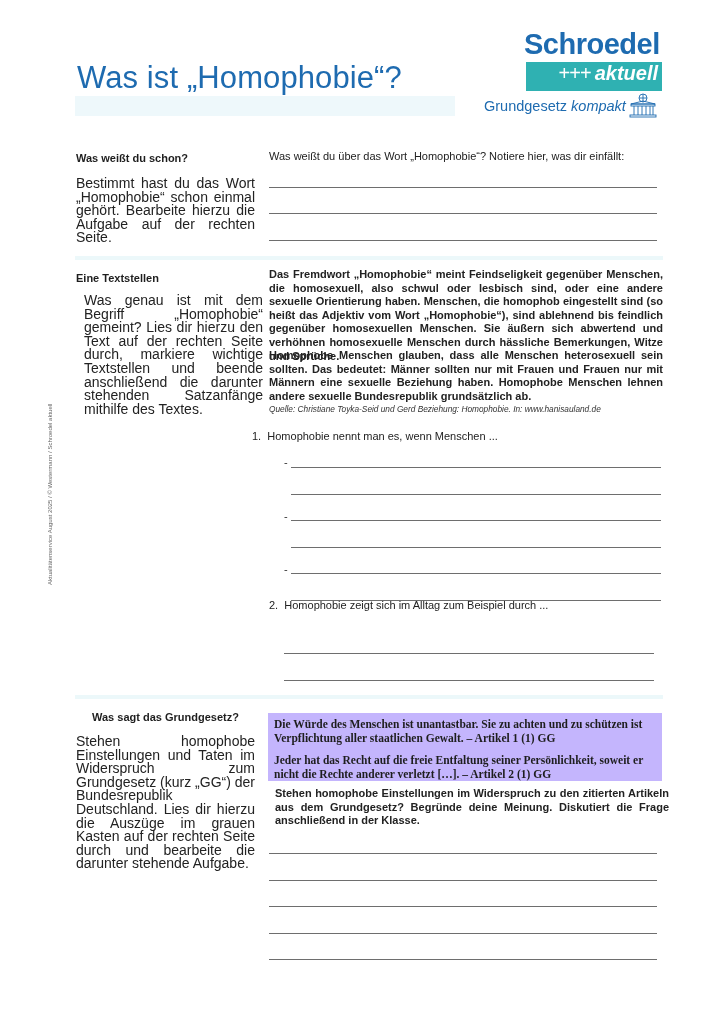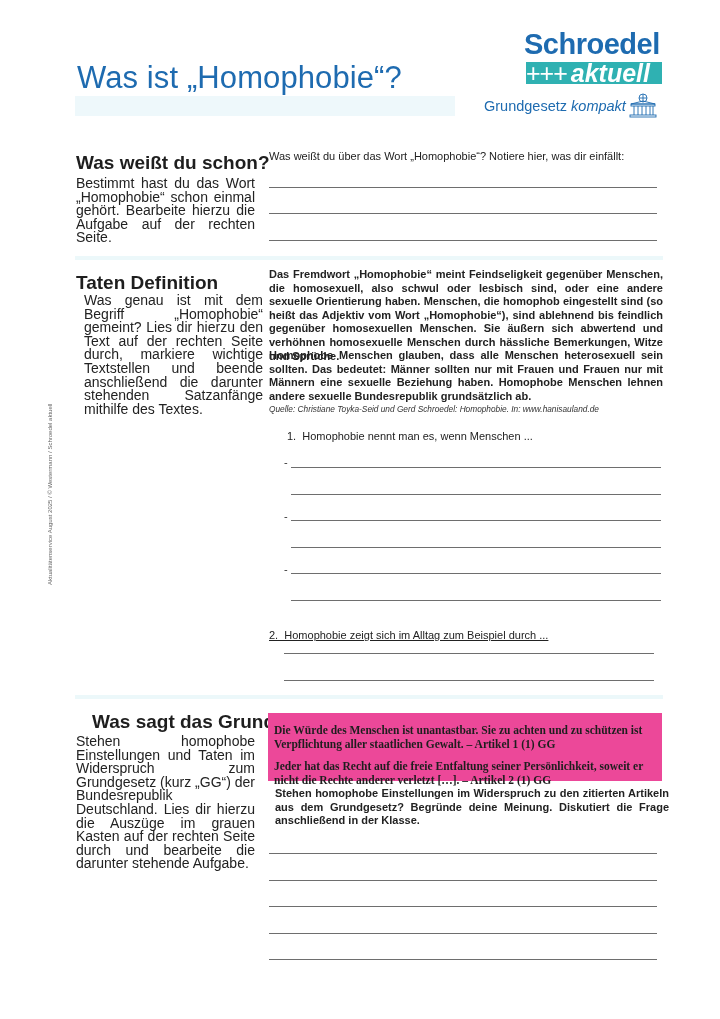--- a/index.html
+++ b/index.html
@@ -5,45 +5,45 @@
   html, body { margin:0; padding:0; background:#ffffff; }
   body { width:720px; height:1019px; position:relative; overflow:hidden;
          font-family:"Liberation Sans", "DejaVu Sans", sans-serif; color:#1e1e1e; }
   .abs { position:absolute; }
 
   
   .title { left:77px; top:60px; font-size:31px; color:#1e6bb0; letter-spacing:0.1px; }
   .title-band { left:75px; top:96px; width:450px; height:20px; background:#eef8fb; }
   .brand-band { left:455px; top:96px; width:208px; height:20px; background:#ffffff; }
   .logo-main { left:524px; top:28px; font-size:29px; font-weight:bold; color:#1e6bb0; letter-spacing:-0.5px; line-height:32px;text-align:right; }
-  .logo-bar { left:526px; top:62px; width:136px; height:22px; background:#2fb1b2; color:#fff;
-              font-size:25px; font-style:italic; font-weight:bold; text-align:right; box-sizing:border-box; padding-right:16px; line-height:22px; }
+  .logo-bar { left:526px; top:62px; width:136px; height:29px; background:#2fb1b2; color:#fff;
+              font-size:20px; font-style:italic; font-weight:bold; text-align:right; box-sizing:border-box; padding-right:4px; line-height:22px; }
   .logo-bar .plus { font-weight:normal; font-style:normal; letter-spacing:-1px; margin-right:4px; }
   .demo { left:484px; top:96px; font-size:14.5px; color:#1e6bb0; line-height:20px; }
   .demo i { font-style:italic; }
   .building { left:628px; top:92px; width:30px; height:26px; }
 
   
   .credit { left:47px; top:585px; transform-origin:left top; transform:rotate(-90deg);
             font-size:6px; color:#666; white-space:nowrap; width:200px; }
 
   
-  .h2 { font-size:19px; font-weight:bold; color:#1e1e1e; }
+  .h2 { font-size:11px; font-weight:bold; color:#1e1e1e; }
   .lp { font-size:14px; line-height:13.6px; text-align:justify; width:179px; color:#222; }
 
   
   .rp { font-size:11px; line-height:13.6px; color:#222; }
   .rj { text-align:justify; width:394px;font-weight:bold; }
   .src { font-size:8.3px; font-style:italic; color:#333; }
 
   .line { height:0; border-top:1px solid #6e6e6e; }
   .divider { left:75px; width:588px; height:4px; background:#ecf8fa; }
   .dash { font-size:11px; color:#333; }
 
-  .gray-box { left:268px; top:713px; width:394px; height:68px; background:#ec4899; box-sizing:border-box; padding:10px 6px; }
+  .gray-box { left:268px; top:713px; width:394px; height:68px; background:#c4b5fd; box-sizing:border-box; padding:4px 6px; }
   .gray-box p { margin:0; font-family:"Liberation Serif","DejaVu Serif",serif; font-weight:bold; font-size:11.5px; line-height:14px; color:#1e1e1e; }
   .gray-box p + p { margin-top:8px; }
 </style>
 </head>
 <body>
 
 <div class="abs title-band"></div>
 <div class="abs title">Was ist „Homophobie“?</div>
 <div class="abs brand-band"></div>
 <div class="abs logo-main">Schroedel</div>
@@ -69,39 +69,39 @@
 
 <div class="abs h2" style="left:76px;top:152px;">Was weißt du schon?</div>
 <div class="abs lp" style="left:76px;top:177px;">Bestimmt hast du das Wort „Homophobie“ schon einmal gehört. Bearbeite hierzu die Aufgabe auf der rechten Seite.</div>
 <div class="abs rp" style="left:269px;top:150px;">Was weißt du über das Wort „Homophobie“? Notiere hier, was dir einfällt:</div>
 <div class="abs line" style="left:269px;top:187px;width:388px;"></div>
 <div class="abs line" style="left:269px;top:213px;width:388px;"></div>
 <div class="abs line" style="left:269px;top:240px;width:388px;"></div>
 
 <div class="abs divider" style="top:256px;"></div>
 
-<div class="abs h2" style="left:76px;top:272px;">Taten Definition</div>
+<div class="abs h2" style="left:76px;top:272px;">Eine Textstellen</div>
 <div class="abs lp" style="left:84px;top:294px;">Was genau ist mit dem Begriff „Homophobie“ gemeint? Lies dir hierzu den Text auf der rechten Seite durch, markiere wichtige Textstellen und beende anschließend die darunter stehenden Satzanfänge mithilfe des Textes.</div>
 
 <div class="abs rp rj" style="left:269px;top:268px;">Das Fremdwort „Homophobie“ meint Feindseligkeit gegenüber Menschen, die homosexuell, also schwul oder lesbisch sind, oder eine andere sexuelle Orientierung haben. Menschen, die homophob eingestellt sind (so heißt das Adjektiv vom Wort „Homophobie“), sind ablehnend bis feindlich gegenüber homosexuellen Menschen. Sie äußern sich abwertend und verhöhnen homosexuelle Menschen durch hässliche Bemerkungen, Witze und Sprüche.</div>
 <div class="abs rp rj" style="left:269px;top:349px;">Homophobe Menschen glauben, dass alle Menschen heterosexuell sein sollten. Das bedeutet: Männer sollten nur mit Frauen und Frauen nur mit Männern eine sexuelle Beziehung haben. Homophobe Menschen lehnen andere sexuelle Bundesrepublik grundsätzlich ab.</div>
-<div class="abs src" style="left:269px;top:404px;">Quelle: Christiane Toyka-Seid und Gerd Schroedel: Homophobie. In: www.hanisauland.de</div>
+<div class="abs src" style="left:269px;top:404px;">Quelle: Christiane Toyka-Seid und Gerd Beziehung: Homophobie. In: www.hanisauland.de</div>
 
-<div class="abs rp" style="left:287px;top:430px;white-space:pre;">1.  Homophobie nennt man es, wenn Menschen ...</div>
+<div class="abs rp" style="left:252px;top:430px;white-space:pre;">1.  Homophobie nennt man es, wenn Menschen ...</div>
 <div class="abs dash" style="left:284px;top:456px;">-</div>
 <div class="abs line" style="left:291px;top:467px;width:370px;"></div>
 <div class="abs line" style="left:291px;top:494px;width:370px;"></div>
 <div class="abs dash" style="left:284px;top:510px;">-</div>
 <div class="abs line" style="left:291px;top:520px;width:370px;"></div>
 <div class="abs line" style="left:291px;top:547px;width:370px;"></div>
 <div class="abs dash" style="left:284px;top:563px;">-</div>
 <div class="abs line" style="left:291px;top:573px;width:370px;"></div>
 <div class="abs line" style="left:291px;top:600px;width:370px;"></div>
 
-<div class="abs rp" style="left:269px;top:629px;white-space:pre;text-decoration:underline;">2.  Homophobie zeigt sich im Alltag zum Beispiel durch ...</div>
+<div class="abs rp" style="left:269px;top:599px;white-space:pre;">2.  Homophobie zeigt sich im Alltag zum Beispiel durch ...</div>
 <div class="abs line" style="left:284px;top:653px;width:370px;"></div>
 <div class="abs line" style="left:284px;top:680px;width:370px;"></div>
 
 <div class="abs divider" style="top:695px;"></div>
 
 <div class="abs h2" style="left:92px;top:711px;">Was sagt das Grundgesetz?</div>
 <div class="abs lp" style="left:76px;top:735px;">Stehen homophobe Einstellungen und Taten im Widerspruch zum Grundgesetz (kurz „GG“) der Bundesrepublik Deutschland. Lies dir hierzu die Auszüge im grauen Kasten auf der rechten Seite durch und bearbeite die darunter stehende Aufgabe.</div>
 
 <div class="abs gray-box">
   <p>Die Würde des Menschen ist unantastbar. Sie zu achten und zu schützen ist Verpflichtung aller staatlichen Gewalt. – Artikel 1 (1) GG</p>

